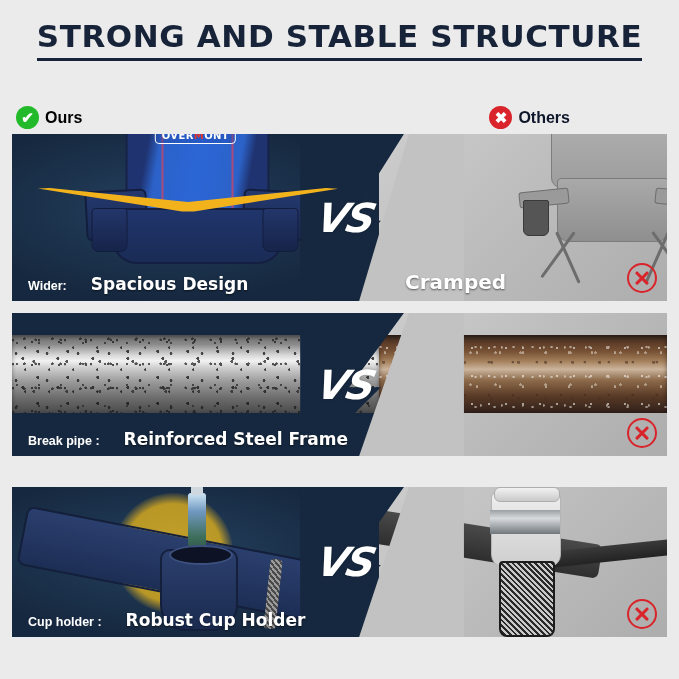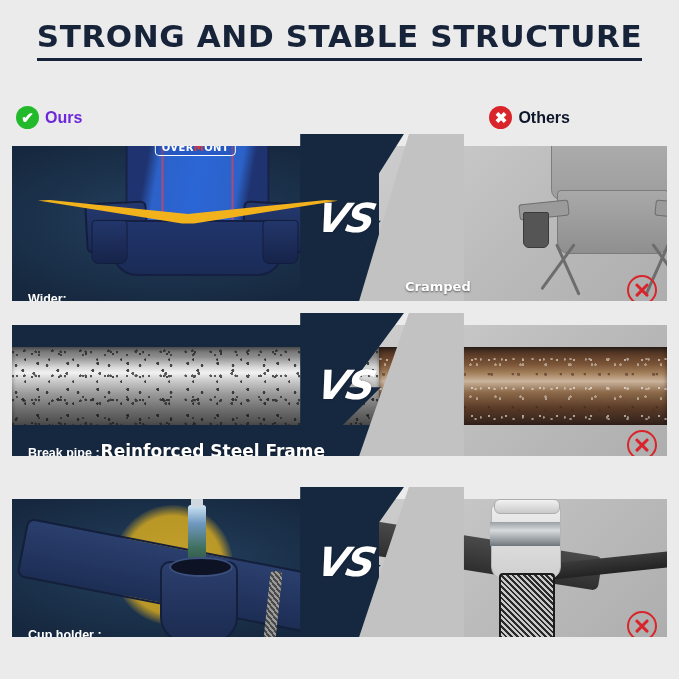--- a/index.html
+++ b/index.html
@@ -35,32 +35,32 @@
   .badge-ours{left:16px;}
   .badge-others{right:14px;}
   .badge-circle{
     width:23px;height:23px;border-radius:50%;
     display:flex;align-items:center;justify-content:center;
     color:#fff;font-size:15px;font-weight:bold;line-height:1;
   }
   .badge-circle.ok{background:#22ba2a;}
   .badge-circle.bad{background:#d8242a;}
   .badge-label{font-size:16px;font-weight:600;}
-  .badge-ours .badge-label{color:#6d28d9;}
+  .badge-ours .badge-label{color:#000000;}
   .badge-others .badge-label{color:#0f172a;}
 
   
   .panel{
     position:absolute;left:12px;width:655px;overflow:hidden;
   }
   #panel-1{top:134px;height:167px;}
   #panel-2{top:313px;height:143px;}
   #panel-3{top:487px;height:150px;}
 
-  .half{position:absolute;top:12px;height:100%;overflow:hidden;}
+  .half{position:absolute;top:0;height:100%;overflow:hidden;}
   .half-left{left:0;width:56%;background:#16283f;}
   .half-right{left:56%;width:44%;background:#c2c2c2;}
 
   
   .wedge-gray{
     position:absolute;top:0;left:49%;width:20%;height:100%;
     background:#c2c2c2;
     clip-path:polygon(58% 0, 100% 0, 100% 100%, 20% 100%);
   }
   
@@ -74,30 +74,30 @@
     position:absolute;top:50%;left:51%;transform:translate(-50%,-50%) skewX(-12deg);
     color:#ffffff;font-size:40px;font-weight:bold;font-style:italic;
     font-family:"DejaVu Sans","Liberation Sans",sans-serif;
     letter-spacing:-2px;
     text-shadow:0 0 3px rgba(0,0,0,.25);
     z-index:7;line-height:1;
   }
 
   
   .caption{
-    position:absolute;bottom:7px;display:flex;align-items:baseline;gap:1px;
+    position:absolute;bottom:7px;display:flex;align-items:baseline;gap:24px;
     z-index:6;color:#fff;white-space:nowrap;
   }
   .caption-left{left:16px;}
   .caption-right{left:60%;}
   .cap-small{font-size:12.5px;font-weight:600;}
   .cap-big{font-size:17px;font-weight:bold;
     font-family:"DejaVu Sans","Liberation Sans",sans-serif;
     text-shadow:0 1px 2px rgba(0,0,0,.55);}
-  .caption-right .cap-big{font-size:13px;}
+  .caption-right .cap-big{font-size:20px;}
 
   
   .xmark{
     position:absolute;right:10px;bottom:8px;width:26px;height:26px;
     border:2.4px solid #d8242a;border-radius:50%;z-index:8;
   }
   .xmark::before,.xmark::after{
     content:"";position:absolute;left:50%;top:50%;width:17px;height:2.8px;
     background:#d8242a;border-radius:1px;
   }
@@ -277,20 +277,21 @@
         </div>
         <div class="c-arm l"></div>
         <div class="c-arm r"></div>
         <div class="c-seat"></div>
         <div class="c-pocket l"></div>
         <div class="c-pocket r"></div>
       </div>
       <div class="arrow-yellow"></div>
       <div class="caption caption-left">
         <span class="cap-small">Wider:</span>
+        <span class="cap-big">Spacious Design</span>
       </div>
     </div>
 
     <div class="half half-right">
       <div class="art-gray-bg"></div>
       <div class="chair-others">
         <div class="o-back"></div>
         <div class="o-seat"></div>
         <div class="o-arm l"></div>
         <div class="o-arm r"></div>
@@ -339,20 +340,21 @@
   <div class="panel" id="panel-3">
     <div class="half half-left">
       <div class="p1-bg"></div>
       <div class="p3-glow"></div>
       <div class="arm-navy"></div>
       <div class="bottle"></div>
       <div class="holder-navy"></div>
       <div class="mesh-leg"></div>
       <div class="caption caption-left">
         <span class="cap-small">Cup holder :</span>
+        <span class="cap-big">Robust Cup Holder</span>
       </div>
     </div>
 
     <div class="half half-right">
       <div class="art-gray-bg"></div>
       <div class="arm-gray"></div>
       <div class="arm-gray2"></div>
       <div class="tumbler"></div>
       <div class="holder-mesh"></div>
       <div class="xmark"></div>

